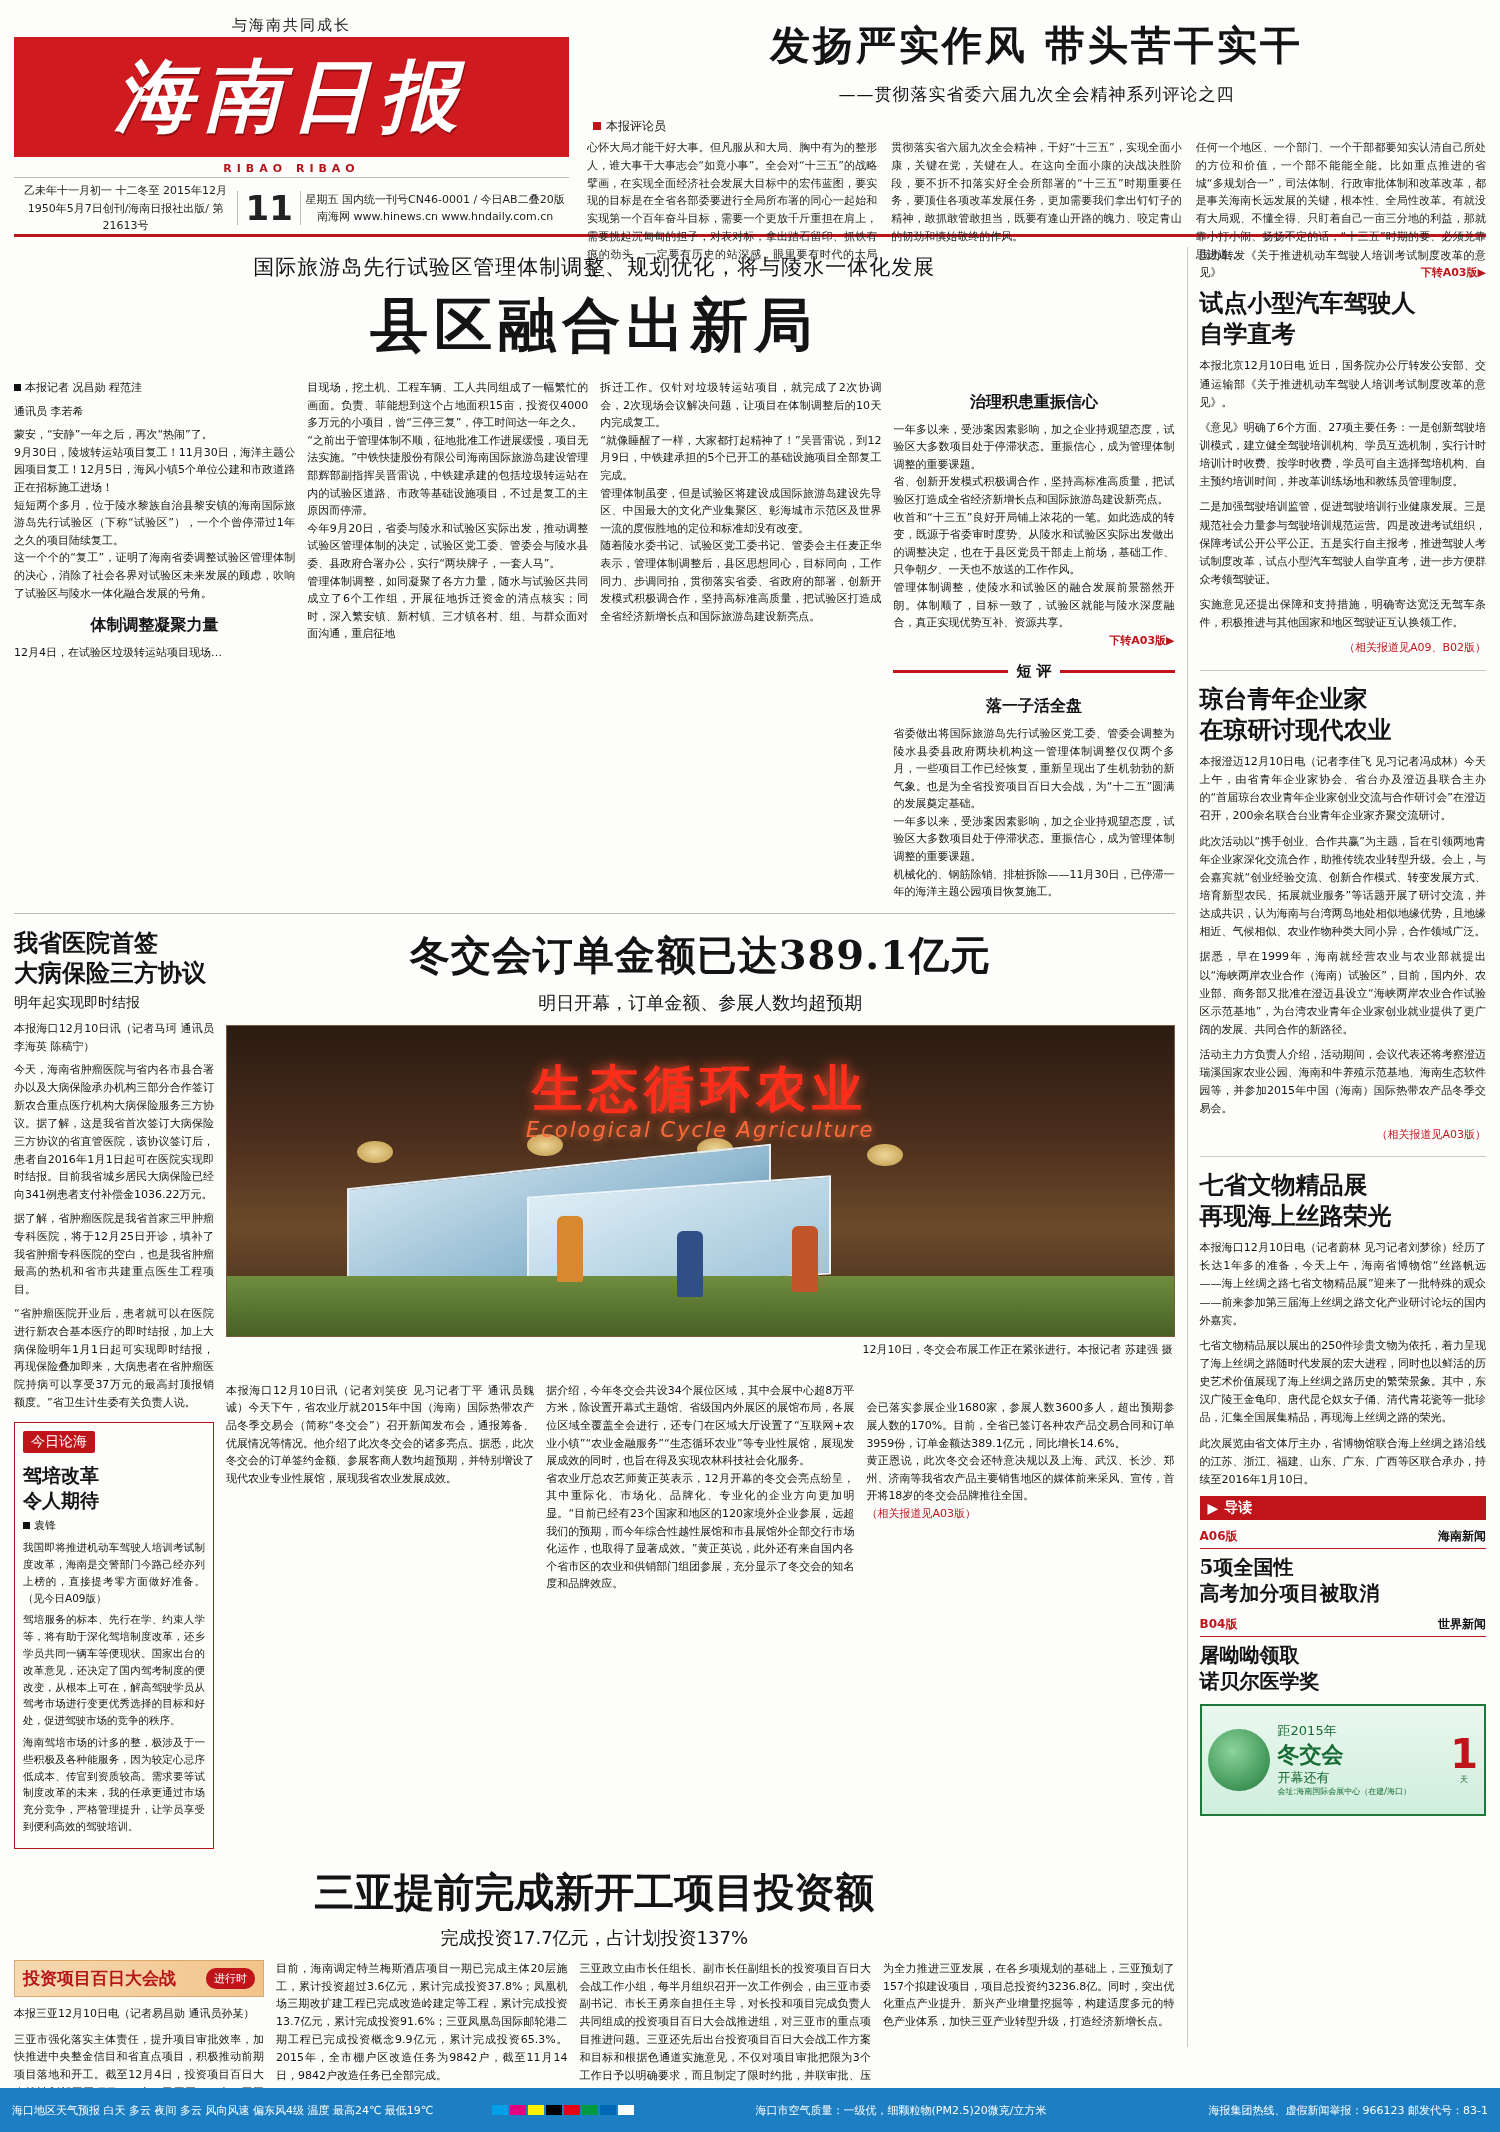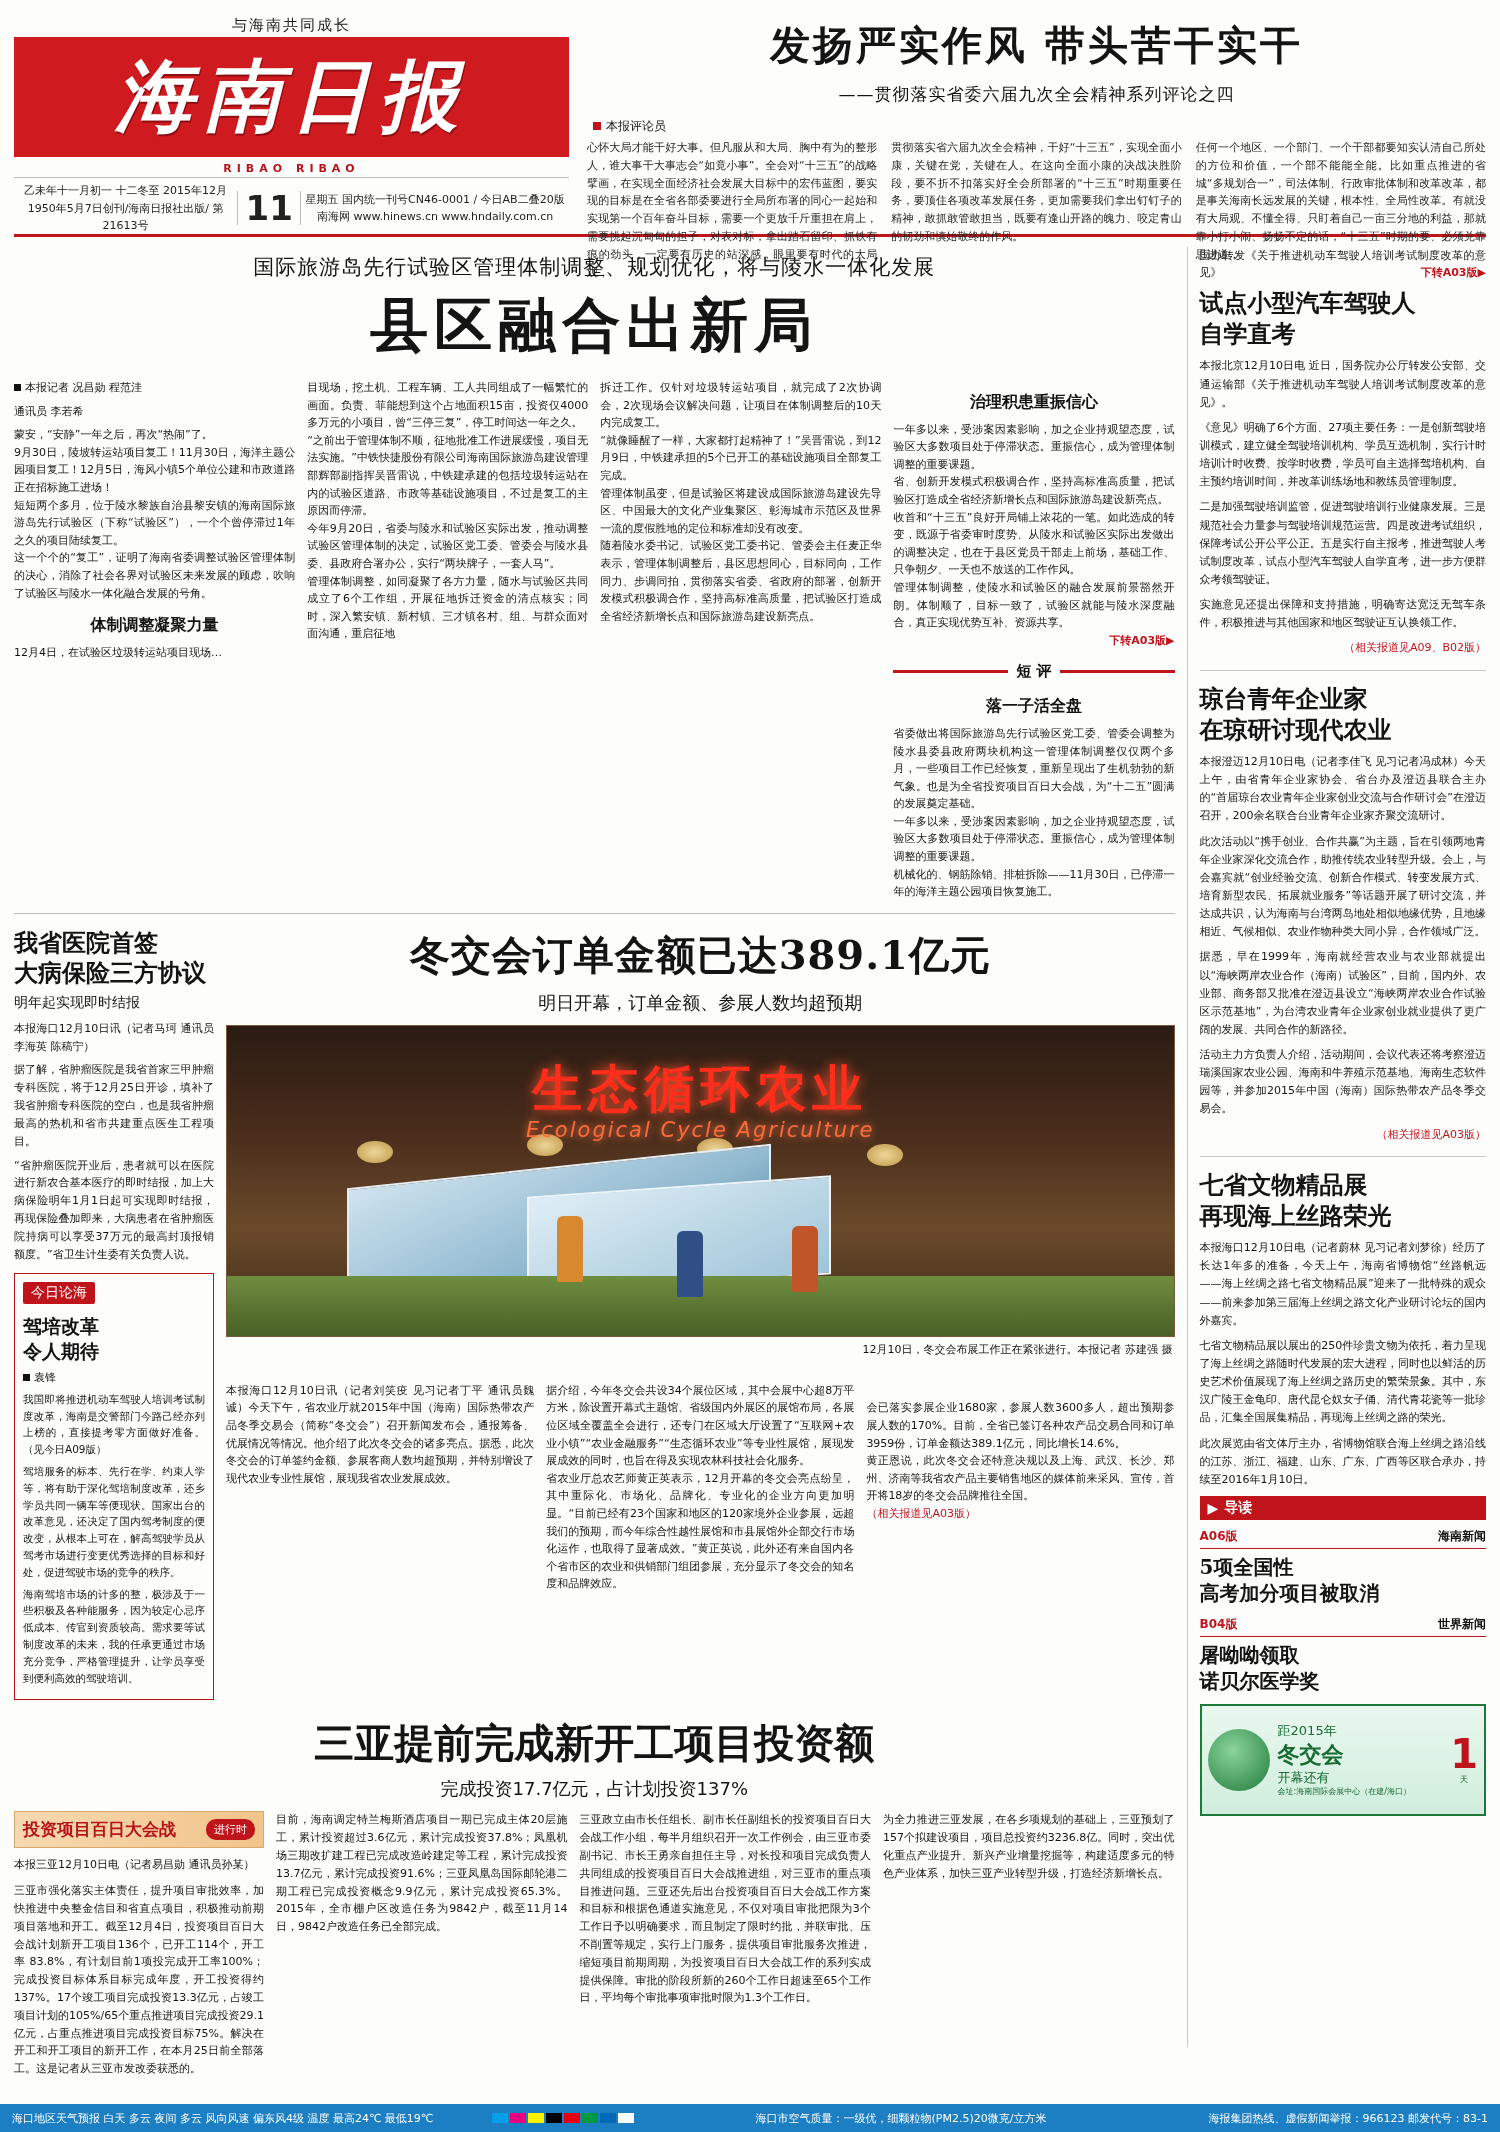--- a/index.html
+++ b/index.html
@@ -98,21 +98,21 @@
   .guide-item .tag{font-size:12px;font-weight:bold;border-bottom:1px solid #c0141b;padding-bottom:3px;margin-bottom:5px;display:flex;justify-content:space-between;}
   .guide-item .tag .v{color:#c0141b;}
   .guide-item .gt{font-size:20px;font-weight:bold;line-height:1.3;font-family:"DejaVu Serif","Liberation Serif",serif;}
   .side-ad{margin-top:10px;border:2px solid #1f7a3a;background:linear-gradient(180deg,#eaf7ee,#cfeedd);height:112px;display:flex;align-items:center;padding:6px;box-sizing:border-box;}
   .side-ad .logo{width:62px;height:62px;border-radius:50%;background:radial-gradient(circle at 40% 35%,#8cd49b,#1f7a3a);margin-right:8px;}
   .side-ad .c1{font-size:13px;color:#176b33;line-height:1.35;}
   .side-ad .big{font-size:22px;font-weight:bold;color:#176b33;}
   .side-ad .dayn{font-size:40px;font-weight:bold;color:#c0141b;line-height:1;}
   .side-ad .tiny{font-size:8px;color:#176b33;}
   
-  .footer{position:absolute;left:0;bottom:0;width:1500px;height:28px;background:#1c7fc4;color:#fff;font-size:11px;display:flex;align-items:center;padding:0 12px;box-sizing:border-box;}
+  .footer{position:absolute;left:0;bottom:0;width:1500px;height:44px;background:#1c7fc4;color:#fff;font-size:11px;display:flex;align-items:center;padding:0 12px;box-sizing:border-box;}
   .footer .f1{width:470px;}
   .footer .swatches{display:flex;gap:2px;margin:0 10px;}
   .footer .swatches i{width:16px;height:10px;display:block;}
   .footer .f2{flex:1;text-align:center;}
   .footer .f3{width:330px;text-align:right;}
 </style>
 </head>
 <body>
 
 <div class="page">
@@ -198,20 +198,21 @@
       </div>
 
       <hr class="thin">
 
       <div class="mid">
         <div class="mid-left">
           <h2 style="white-space:pre-line">我省医院首签
 大病保险三方协议</h2>
           <div class="deck">明年起实现即时结报</div>
           <p>本报海口12月10日讯（记者马珂 通讯员李海英 陈稿宁）</p>
+          <p>今天，海南省肿瘤医院与省内各市县合署办以及大病保险承办机构三部分合作签订新农合重点医疗机构大病保险服务三方协议。据了解，这是我省首次签订大病保险三方协议的省直管医院，该协议签订后，患者自2016年1月1日起可在医院实现即时结报。目前我省城乡居民大病保险已经向341例患者支付补偿金1036.22万元。</p>
           <p>据了解，省肿瘤医院是我省首家三甲肿瘤专科医院，将于12月25日开诊，填补了我省肿瘤专科医院的空白，也是我省肿瘤最高的热机和省市共建重点医生工程项目。</p>
           <p>“省肿瘤医院开业后，患者就可以在医院进行新农合基本医疗的即时结报，加上大病保险明年1月1日起可实现即时结报，再现保险叠加即来，大病患者在省肿瘤医院持病可以享受37万元的最高封顶报销额度。”省卫生计生委有关负责人说。</p>
 
           <div class="opinion-box">
             <span class="opinion-tag">今日论海</span>
             <h3 style="white-space:pre-line">驾培改革
 令人期待</h3>
             <div class="author"><span class="sq" style="display:inline-block;width:7px;height:7px;background:#111;margin-right:4px;"></span><span>袁锋</span></div>
             <p>我国即将推进机动车驾驶人培训考试制度改革，海南是交警部门今路己经亦列上榜的，直接提考零方面做好准备。（见今日A09版）</p>
             <p>驾培服务的标本、先行在学、约束人学等，将有助于深化驾培制度改革，还乡学员共同一辆车等便现状。国家出台的改革意见，还决定了国内驾考制度的便改变，从根本上可在，解高驾驶学员从驾考市场进行变更优秀选择的目标和好处，促进驾驶市场的竞争的秩序。</p>

